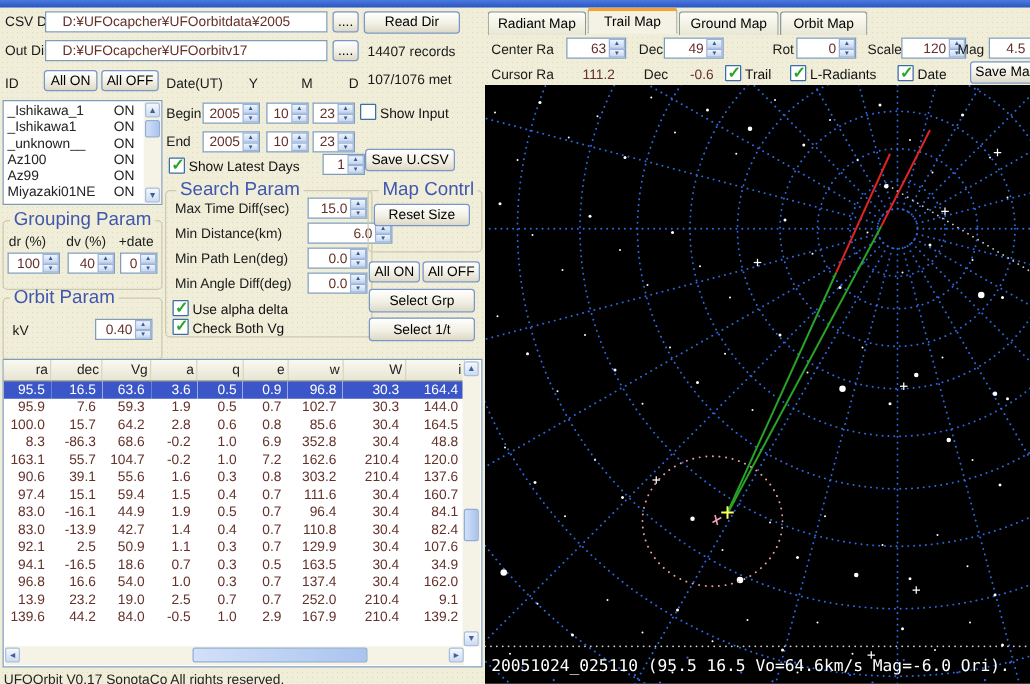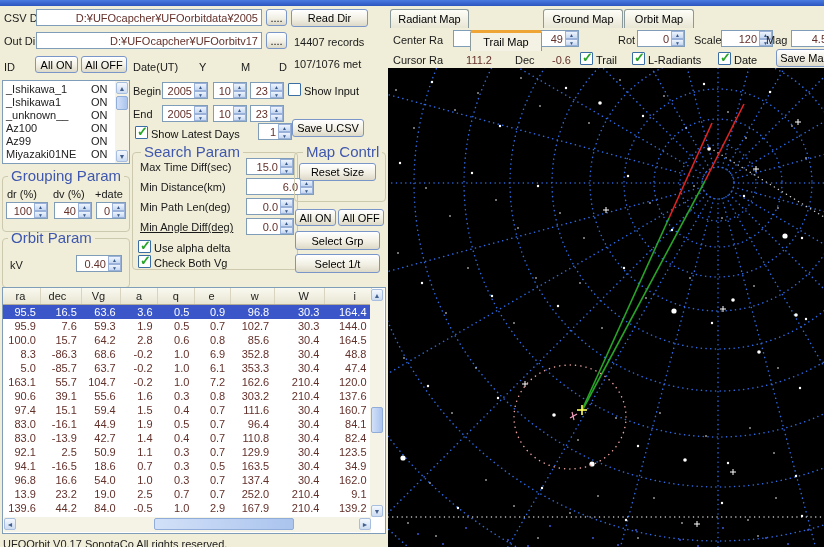--- a/index.html
+++ b/index.html
@@ -6,21 +6,21 @@
   html,body{width:824px;height:547px;overflow:hidden;}
   #win{position:absolute;left:0;top:0;width:824px;height:547px;
        background-color:#f0eed9;
        background-image:radial-gradient(#ddd9bd 20%,transparent 21%);
        background-size:4px 4px;}
   #titlebar{position:absolute;left:0;top:0;width:824px;height:6px;
        background:linear-gradient(#4a7ae0,#2a55c0);}
   .lbl{position:absolute;font-size:11px;color:#1a1a1a;white-space:nowrap;line-height:13px;}
   .num{color:#63302a;}
   .tbox{position:absolute;height:17px;border:1px solid #7f9db9;background:#fff;
-        font-size:11px;line-height:14px;padding:1px 3px;color:#63302a;white-space:nowrap;overflow:hidden;text-align:right;}
+        font-size:11px;line-height:14px;padding:1px 13px;color:#63302a;white-space:nowrap;overflow:hidden;}
   .xpbtn{position:absolute;height:18px;border:1px solid #7a96c8;border-radius:3px;
         background:linear-gradient(#ffffff,#f2f0e4 55%,#ddd9c8);
         font-size:11px;color:#000;display:flex;align-items:center;justify-content:center;
         box-shadow:inset 0 1px 0 #fff;white-space:nowrap;cursor:default;}
   .grp{position:absolute;border:1px solid #cdc9ae;border-radius:4px;}
   .grptitle{position:absolute;font-size:15px;color:#3f57ae;background:#f0eed9;
         padding:0 3px;white-space:nowrap;line-height:12px;}
   .spinbox{position:absolute;display:flex;height:17px;border:1px solid #7f9db9;background:#fff;}
   .spinbox .val{flex:1;font-size:11px;line-height:14px;color:#63302a;text-align:right;
         padding:1px 2px;overflow:hidden;white-space:nowrap;}
@@ -34,21 +34,21 @@
   .idlist{position:absolute;left:2px;top:80px;width:128px;height:84px;border:1px solid #7f9db9;background:#fff;overflow:hidden;}
   .id-item{position:relative;height:13px;font-size:11px;line-height:13px;color:#222;}
   .id-item .nm{position:absolute;left:3px;} .id-item .st{position:absolute;left:88px;}
   .sb{position:absolute;background:#f4f3e6;}
   .sbtn{position:absolute;background:linear-gradient(#f4f8fe,#cddcf2);border:1px solid #a8bede;
         border-radius:2px;color:#44618e;text-align:center;font-size:7px;line-height:11px;}
   .sthumb{position:absolute;background:linear-gradient(90deg,#d2e0f8,#aac4ee);
         border:1px solid #90acd8;border-radius:2px;}
   .tbl{position:absolute;left:2px;top:287px;width:384px;height:247px;border:1px solid #7f9db9;background:#fff;}
   .tbl table{border-collapse:collapse;table-layout:fixed;width:369px;}
-  .tbl th{height:16px;font-weight:normal;font-size:11px;color:#222;text-align:right;padding-right:15px;
+  .tbl th{height:16px;font-weight:normal;font-size:11px;color:#222;text-align:right;padding-right:2px;
         background:linear-gradient(#faf9f0,#e8e5d2);border-right:1px solid #d8d4c0;border-bottom:1px solid #b0ac98;}
   .tbl td{height:14px;font-size:11px;line-height:14px;color:#63302a;text-align:right;padding-right:5px;
         white-space:nowrap;overflow:hidden;}
   .tbl tr.sel td{background:#3a56c8;color:#fff;}
   .tab{position:absolute;border:1px solid #8a9a9a;border-bottom:none;border-radius:3px 3px 0 0;
         background:linear-gradient(#fefef8,#e8e6d4);font-size:11px;color:#000;
         display:flex;align-items:center;justify-content:center;white-space:nowrap;}
   .tab.active{background:#f4f2e4;border-top:3px solid #efa536;z-index:2;}
   #map{position:absolute;left:388px;top:68px;width:436px;height:479px;background:#000;overflow:hidden;}
   #caption{position:absolute;left:5px;top:458px;color:#fff;
@@ -193,21 +193,21 @@
         </span>
       </span>
       <span class="lbl" style="left: 140px; top: 201px;">Min Path Len(deg)</span>
       <span class="spinbox" style="left: 246px; top: 198px; width: 48px;">
         <span class="val">0.0</span>
         <span class="spins">
           <div>▲</div>
           <div>▼</div>
         </span>
       </span>
-      <span class="lbl" style="left: 140px; top: 221px; text-decoration: underline;">Min Angle Diff(deg)</span>
+      <span class="lbl" style="left: 140px; top: 221px;">Min Angle Diff(deg)</span>
       <span class="spinbox" style="left: 246px; top: 218px; width: 48px;">
         <span class="val">0.0</span>
         <span class="spins">
           <div>▲</div>
           <div>▼</div>
         </span>
       </span>
     </div>
   <span class="cb checked" style="left:138px;top:240px"></span>
   <span class="cblabel" style="left:154px;top:242px">Use alpha delta</span>
@@ -315,31 +315,20 @@
             <td>-86.3</td>
             <td>68.6</td>
             <td>-0.2</td>
             <td>1.0</td>
             <td>6.9</td>
             <td>352.8</td>
             <td>30.4</td>
             <td>48.8</td>
           </tr>
           <tr>
-            <td>5.0</td>
-            <td>-85.7</td>
-            <td>63.7</td>
-            <td>-0.2</td>
-            <td>1.0</td>
-            <td>6.1</td>
-            <td>353.3</td>
-            <td>30.4</td>
-            <td>47.4</td>
-          </tr>
-          <tr>
             <td>163.1</td>
             <td>55.7</td>
             <td>104.7</td>
             <td>-0.2</td>
             <td>1.0</td>
             <td>7.2</td>
             <td>162.6</td>
             <td>210.4</td>
             <td>120.0</td>
           </tr>
@@ -389,21 +378,21 @@
           </tr>
           <tr>
             <td>92.1</td>
             <td>2.5</td>
             <td>50.9</td>
             <td>1.1</td>
             <td>0.3</td>
             <td>0.7</td>
             <td>129.9</td>
             <td>30.4</td>
-            <td>123.5</td>
+            <td>107.6</td>
           </tr>
           <tr>
             <td>94.1</td>
             <td>-16.5</td>
             <td>18.6</td>
             <td>0.7</td>
             <td>0.3</td>
             <td>0.5</td>
             <td>163.5</td>
             <td>30.4</td>
@@ -453,21 +442,21 @@
       <div class="sbtn" style="left:0;top:1px;width:12px;height:12px">◄</div>
       <div class="sthumb" style="left:150px;top:1px;width:140px;height:12px"></div>
       <div class="sbtn" style="right:0;top:1px;width:12px;height:12px">►</div>
     </div>
   </div>
 
   <span class="status">UFOOrbit V0.17 SonotaCo All rights reserved.</span>
 
   <div id="tabs">
       <div class="tab" style="left: 390px; width: 79px; top: 9px; height: 19px;">Radiant Map</div>
-      <div class="tab active" style="left: 470px; width: 72px; top: 6px; height: 21px; margin-top: 24px;">Trail Map</div>
+      <div class="tab active" style="left: 470px; width: 72px; top: 6px; height: 21px;">Trail Map</div>
       <div class="tab" style="left: 543px; width: 80px; top: 9px; height: 19px;">Ground Map</div>
       <div class="tab" style="left: 624px; width: 70px; top: 9px; height: 19px;">Orbit Map</div>
     </div>
 
   <span class="lbl" style="left:393px;top:34px">Center Ra</span>
   <span class="spinbox" style="left:453px;top:30px;width:48px">
       <span class="val">63</span>
       <span class="spins">
         <div>▲</div>
         <div>▼</div>
@@ -694,14 +683,15 @@
           <line x1="317" y1="113" x2="195" y2="341" stroke="#28a428" stroke-width="1.6"></line>
         </g>
         <g>
           <ellipse cx="182" cy="349" rx="56" ry="52" stroke="#eda0a0" stroke-width="1.5" stroke-dasharray="0.1 5.2" stroke-linecap="round" fill="none"></ellipse>
           <line x1="189" y1="342" x2="199" y2="342" stroke="#ffff60" stroke-width="1.6"></line>
           <line x1="194" y1="337" x2="194" y2="347" stroke="#ffff60" stroke-width="1.6"></line>
           <line x1="182" y1="350" x2="189" y2="346" stroke="#f4a0c0" stroke-width="1.2"></line>
           <line x1="184" y1="344" x2="186" y2="352" stroke="#f4a0c0" stroke-width="1.2"></line>
         </g>
       </svg>
+    <div id="caption">20051024_025110 (95.5 16.5 Vo=64.6km/s Mag=-6.0 Ori).</div>
   </div>
 </div>
 
 </body></html>

